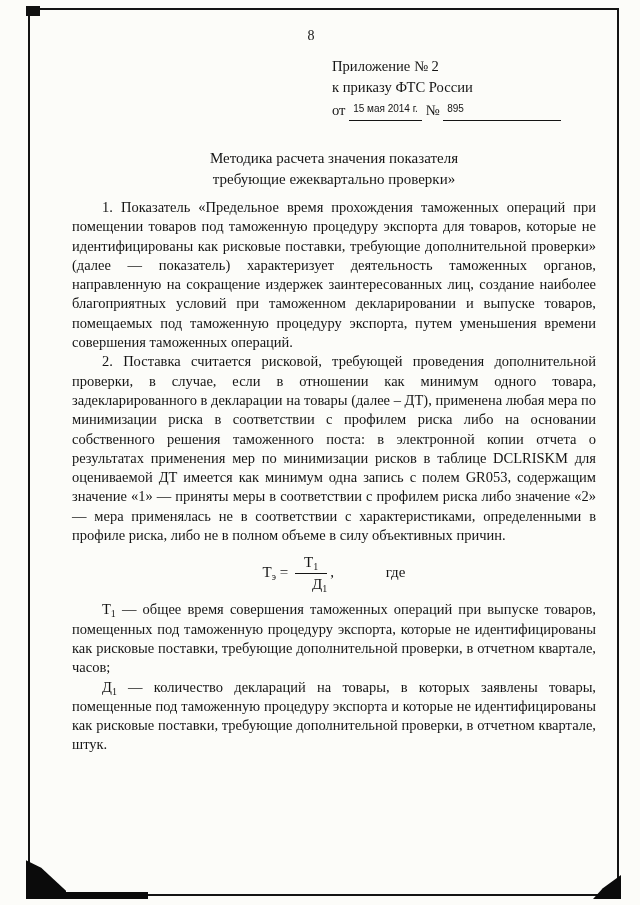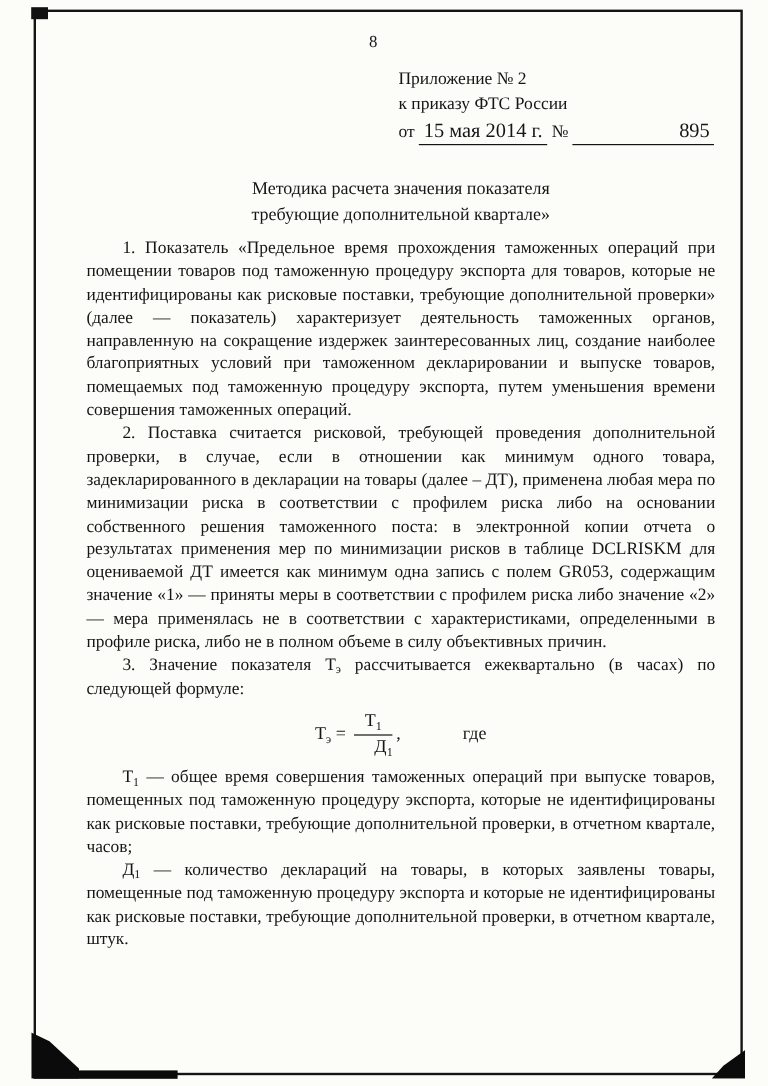--- a/index.html
+++ b/index.html
@@ -43,26 +43,26 @@
   }
 
   .content { position: absolute; left: 72px; top: 0; width: 524px; }
 
   .page-number { width: 478px; text-align: center; margin-top: 28px; font-size: 14px; }
 
   .appendix-block { margin-top: 12px; margin-left: 260px; font-size: 14.6px; line-height: 21px; }
   .fill-in {
     display: inline-block;
     border-bottom: 1.2px solid #141414;
-    font-family: Liberation Serif, serif;
-    font-size: 17px;
+    font-family: Liberation Sans, sans-serif;
+    font-size: 10px;
     padding: 0 4px 1px 4px;
     vertical-align: bottom;
   }
-  .fill-num { min-width: 118px; text-align: right; }
+  .fill-num { min-width: 118px; text-align: left; }
 
   .doc-title {
     margin-top: 27px;
     text-align: center;
     font-weight: normal;
     font-size: 15px;
     line-height: 20.5px;
   }
 
   .para {
@@ -117,28 +117,27 @@
       <div>
         <span>от</span>
         <span class="fill-in">15 мая 2014 г.</span>
         <span>№</span>
         <span class="fill-in fill-num">895</span>
       </div>
     </div>
 
     <div class="doc-title">
       <div>Методика расчета значения показателя</div>
-      <div>требующие дополнительной квартале»</div>
+      <div>требующие ежеквартально проверки»</div>
     </div>
 
     <p class="para p1">1. Показатель «Предельное время прохождения таможенных операций при помещении товаров под таможенную процедуру экспорта для товаров, которые не идентифицированы как рисковые поставки, требующие дополнительной проверки» (далее — показатель) характеризует деятельность таможенных органов, направленную на сокращение издержек заинтересованных лиц, создание наиболее благоприятных условий при таможенном декларировании и выпуске товаров, помещаемых под таможенную процедуру экспорта, путем уменьшения времени совершения таможенных операций.</p>
 
     <p class="para">2. Поставка считается рисковой, требующей проведения дополнительной проверки, в случае, если в отношении как минимум одного товара, задекларированного в декларации на товары (далее – ДТ), применена любая мера по минимизации риска в соответствии с профилем риска либо на основании собственного решения таможенного поста: в электронной копии отчета о результатах применения мер по минимизации рисков в таблице DCLRISKM для оцениваемой ДТ имеется как минимум одна запись с полем GR053, содержащим значение «1» — приняты меры в соответствии с профилем риска либо значение «2» — мера применялась не в соответствии с характеристиками, определенными в профиле риска, либо не в полном объеме в силу объективных причин.</p>
 
-    <p class="para"><span>3.  Значение показателя </span><span><span>Т</span><sub class="idx">э</sub></span><span> рассчитывается ежеквартально (в часах) по следующей формуле:</span></p>
 
     <div class="formula">
       <span><span>Т</span><sub class="idx">э</sub></span>
       <span>=</span>
       <span class="fraction">
         <span class="num"><span>Т</span><sub class="idx">1</sub></span>
         <span class="den"><span>Д</span><sub class="idx">1</sub></span>
       </span><span>,</span>
       <span class="f-where">где</span>
     </div>

